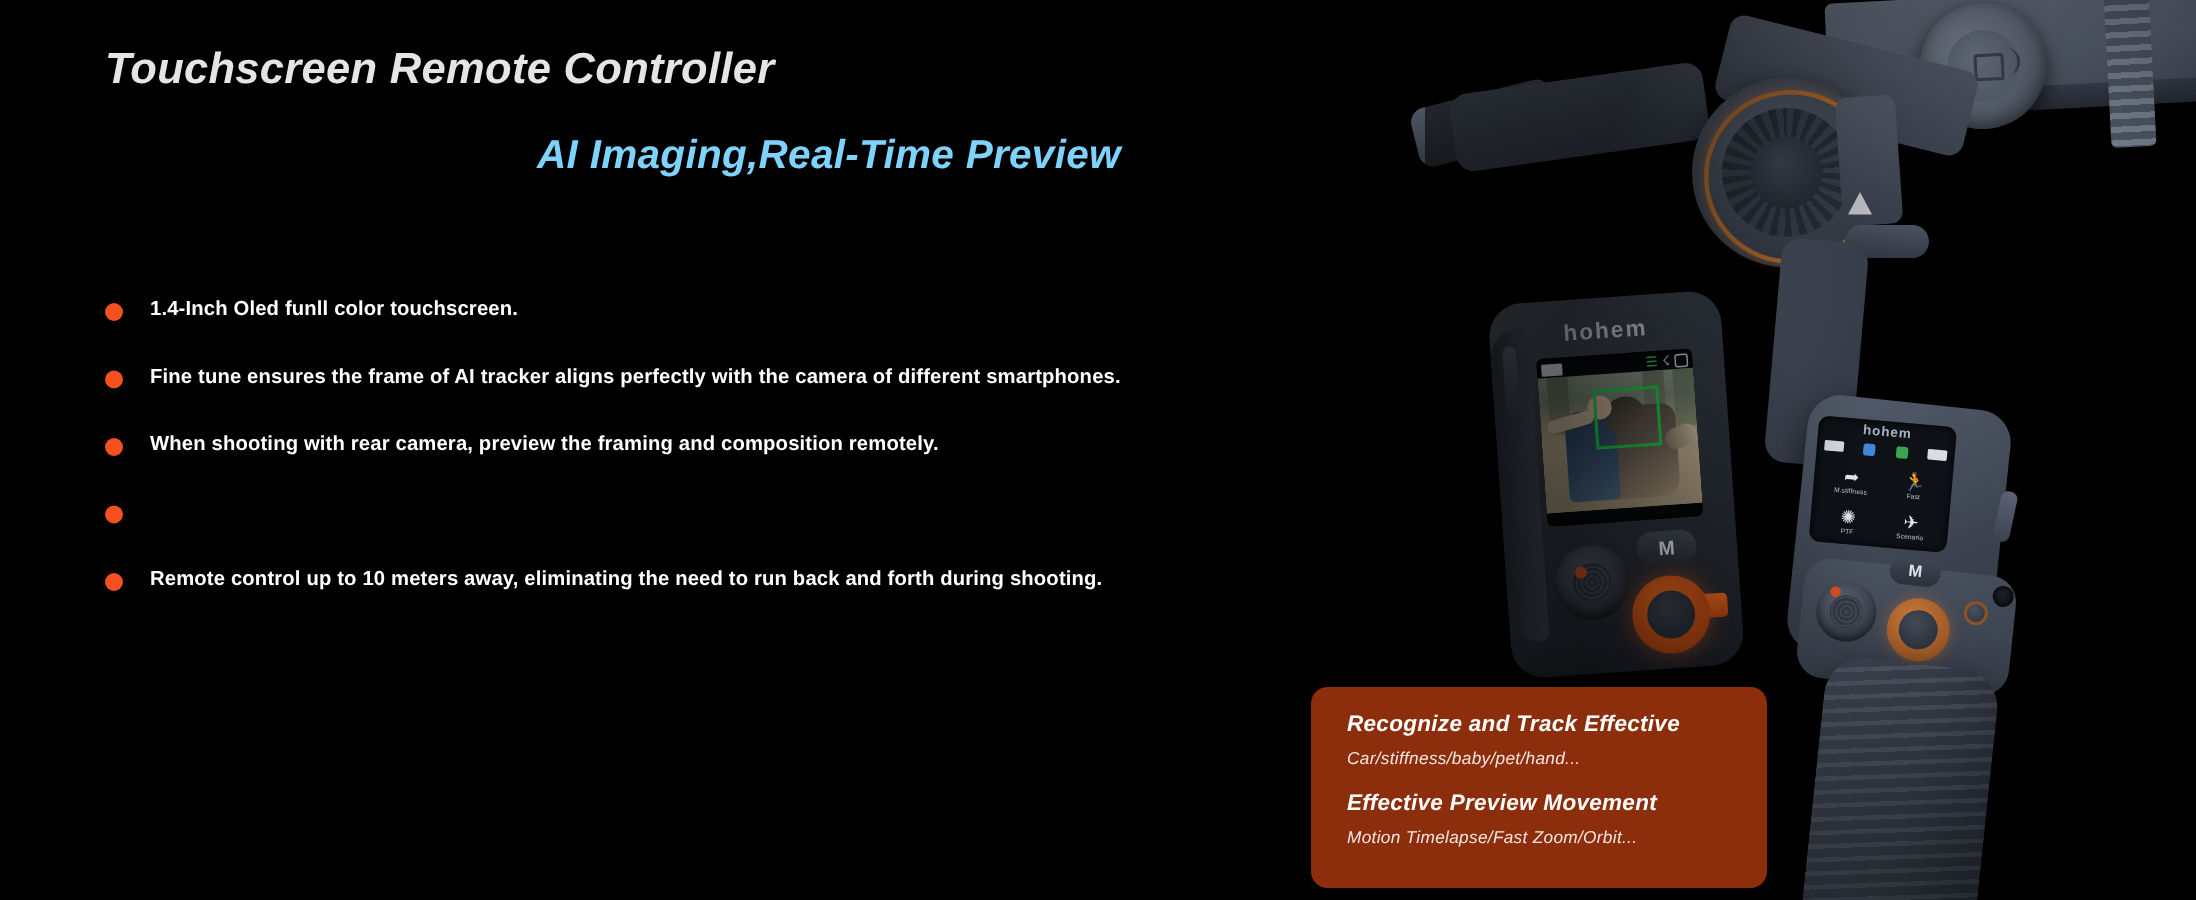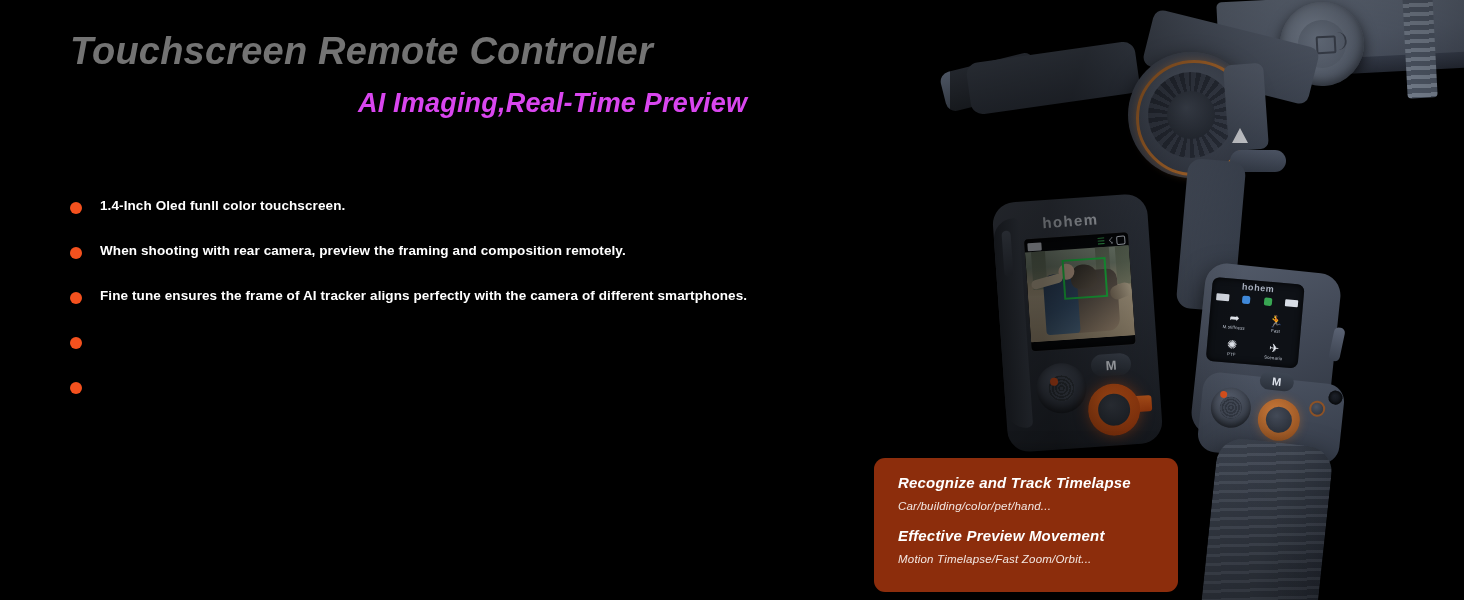--- a/index.html
+++ b/index.html
@@ -6,26 +6,26 @@
   body{
     width:1464px;height:600px;overflow:hidden;position:relative;
     font-family:"Liberation Sans","DejaVu Sans",sans-serif;
     background:#000;color:#fff;
   }
   .stage{position:absolute;inset:0;background:#000;overflow:hidden;}
 
   
   .h-main{
     position:absolute;left:70px;top:30px;
-    font-size:38px;font-style:italic;font-weight:700;color:#737373;
+    font-size:29px;font-style:italic;font-weight:700;color:#e5e5e5;
     letter-spacing:.2px;white-space:nowrap;text-align:right;
   }
   .h-sub{
     position:absolute;left:358px;top:88px;
-    font-size:27px;font-style:italic;font-weight:700;color:#d946ef;
+    font-size:27px;font-style:italic;font-weight:700;color:#7dd3fc;
     letter-spacing:.2px;white-space:nowrap;
   }
 
   
   .bullets{position:absolute;left:70px;top:198px;width:800px;}
   .bullet-row{position:relative;height:45px;display:flex;align-items:flex-start;}
   .bullet-dot{
     position:absolute;left:0;top:4px;width:12px;height:12px;border-radius:50%;
     background:#f4511e;flex:none;
   }
@@ -366,31 +366,32 @@
   <div class="h-main">Touchscreen Remote Controller</div>
   <div class="h-sub">AI Imaging,Real-Time Preview</div>
 
   <div class="bullets">
     <div class="bullet-row">
       <span class="bullet-dot"></span>
       <span class="bullet-text">1.4-Inch Oled funll color touchscreen.</span>
     </div>
     <div class="bullet-row">
       <span class="bullet-dot"></span>
-      <span class="bullet-text">When shooting with rear camera, preview the framing and composition remotely.</span>
+      <span class="bullet-text">Fine tune ensures the frame of AI tracker aligns perfectly with the camera of different smartphones.</span>
     </div>
     <div class="bullet-row">
       <span class="bullet-dot"></span>
-      <span class="bullet-text">Fine tune ensures the frame of AI tracker aligns perfectly with the camera of different smartphones.</span>
+      <span class="bullet-text">When shooting with rear camera, preview the framing and composition remotely.</span>
     </div>
     <div class="bullet-row">
       <span class="bullet-dot"></span>
     </div>
     <div class="bullet-row">
       <span class="bullet-dot"></span>
+      <span class="bullet-text">Remote control up to 10 meters away, eliminating the need to run back and forth during shooting.</span>
     </div>
   </div>
 
   <div class="art">
 
     <div class="clampbar"></div>
     <div class="clamp-rail"></div>
     <div class="logo-47">4Z</div>
     <div class="mag-disc">
       <span class="nfc"></span>
@@ -484,19 +485,19 @@
         <span class="r-tab"></span>
         <span class="r-rec"></span>
         <span class="r-rec-dot"></span>
       </div>
     </div>
 
     <div class="vignette"></div>
   </div>
 
   <div class="callout">
-    <div class="callout-h">Recognize and Track Timelapse</div>
-    <div class="callout-p">Car/building/color/pet/hand...</div>
+    <div class="callout-h">Recognize and Track Effective</div>
+    <div class="callout-p">Car/stiffness/baby/pet/hand...</div>
     <div class="callout-h second">Effective Preview Movement</div>
     <div class="callout-p">Motion Timelapse/Fast Zoom/Orbit...</div>
   </div>
 
 </div>
 
 </body></html>

